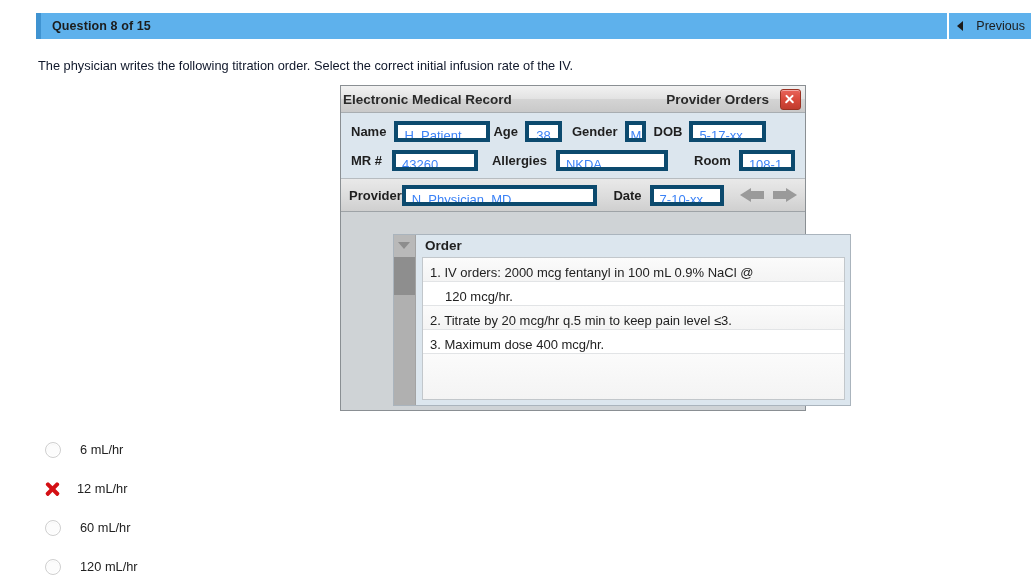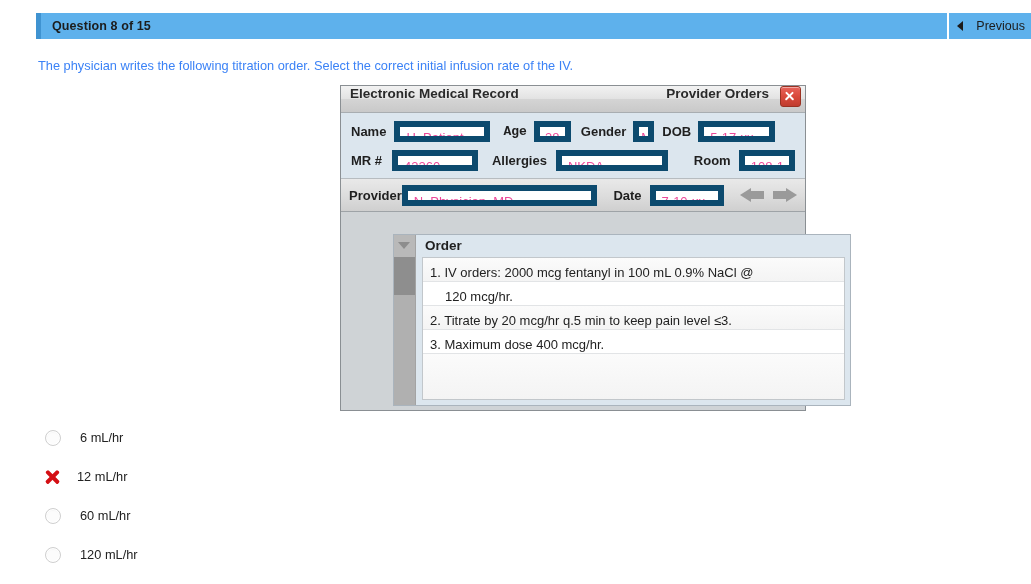--- a/index.html
+++ b/index.html
@@ -64,42 +64,42 @@
     border-bottom: 5px solid transparent;
     border-right: 6px solid #1c1c1c;
   }
 
   
   .prompt {
     position: absolute;
     left: 38px;
     top: 58px;
     font-size: 12.8px;
-    color: #3b82f6;
+    color: #0f172a;
     white-space: nowrap;
   }
 
   
   .emr {
     position: absolute;
     left: 340px;
     top: 85px;
     width: 466px;
     height: 326px;
     background: #cfd3d6;
     border: 1px solid #8a8f93;
     box-sizing: border-box;
   }
   .emr-header {
     height: 27px;
     background: linear-gradient(to bottom, #f2f2f2 0%, #e3e3e3 48%, #d4d4d4 52%, #c9c9c9 100%);
     border-bottom: 1px solid #a8adb1;
     display: flex;
-    align-items: flex-start;
-    padding: 0 4px 0 9px;
+    align-items: center;
+    padding: 0 4px 0 2px;
     box-sizing: border-box;
   }
   .emr-title {
     font-size: 13.5px;
     font-weight: bold;
     color: #2a2a2a;
   }
   .emr-header-spacer { flex: 1 1 auto; }
   .emr-subtitle {
     font-size: 13.5px;
@@ -145,25 +145,25 @@
   }
   .demo-row:last-child { margin-bottom: 1px; }
   .lbl {
     font-size: 13px;
     font-weight: bold;
     color: #1f1f1f;
     white-space: nowrap;
   }
   .fld {
     background: #ffffff;
-    border: 6px solid #0c4a6e;
+    border: 4px solid #0c4a6e;
     height: 21px;
     line-height: 21px;
     font-size: 13px;
-    color: #ec4899;
+    color: #3b82f6;
     box-sizing: border-box;
     padding: 0 6px;
     white-space: nowrap;
     overflow: hidden;
   }
   .fld.center { text-align: center; padding: 0 2px; }
 
   
   .provider-bar {
     height: 31px;
@@ -296,20 +296,21 @@
 
   
   .options {
     position: absolute;
     left: 45px;
     top: 430px;
     width: 320px;
   }
   .option-row {
     display: flex;
+    align-items: center;
     height: 39px;
   }
   .radio {
     width: 14px;
     height: 14px;
     border-radius: 50%;
     background: #fcfcfc;
     border: 1px solid #cfcfcf;
     box-shadow: inset 0 0 0 1px #ffffff, inset 0 1px 2px rgba(0,0,0,.06);
     flex: 0 0 auto;
@@ -363,21 +364,21 @@
     <span class="emr-title">Electronic Medical Record</span>
     <span class="emr-header-spacer"></span>
     <span class="emr-subtitle">Provider Orders</span>
     <span class="close-btn"></span>
   </div>
 
   <div class="demo">
     <div class="demo-row">
       <span class="lbl">Name</span>
       <span class="fld" style="width:96px; margin-left:8px;">H. Patient</span>
-      <span class="lbl" style="margin-left:13px;font-family:Liberation Mono, monospace;">Age</span>
+      <span class="lbl" style="margin-left:3px;">Age</span>
       <span class="fld center" style="width:37px; margin-left:7px;">38</span>
       <span class="lbl" style="margin-left:10px;">Gender</span>
       <span class="fld center" style="width:21px; margin-left:7px;">M</span>
       <span class="lbl" style="margin-left:8px;">DOB</span>
       <span class="fld" style="width:77px; margin-left:7px;">5-17-xx</span>
     </div>
     <div class="demo-row">
       <span class="lbl">MR #</span>
       <span class="fld" style="width:93px; margin-left:10px;">43260</span>
       <span class="lbl" style="margin-left:14px;">Allergies</span>

